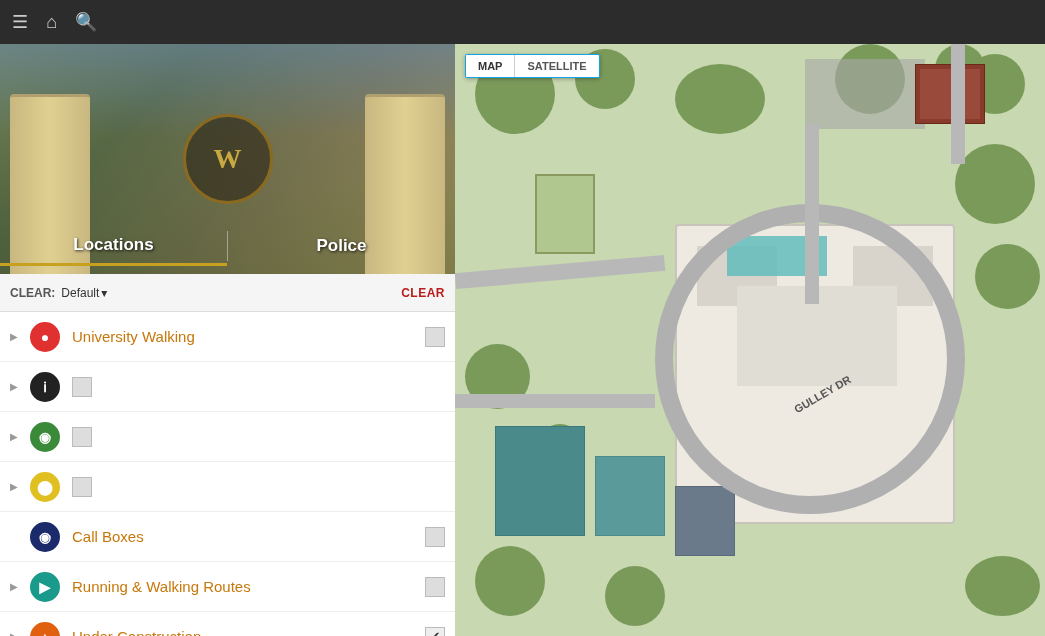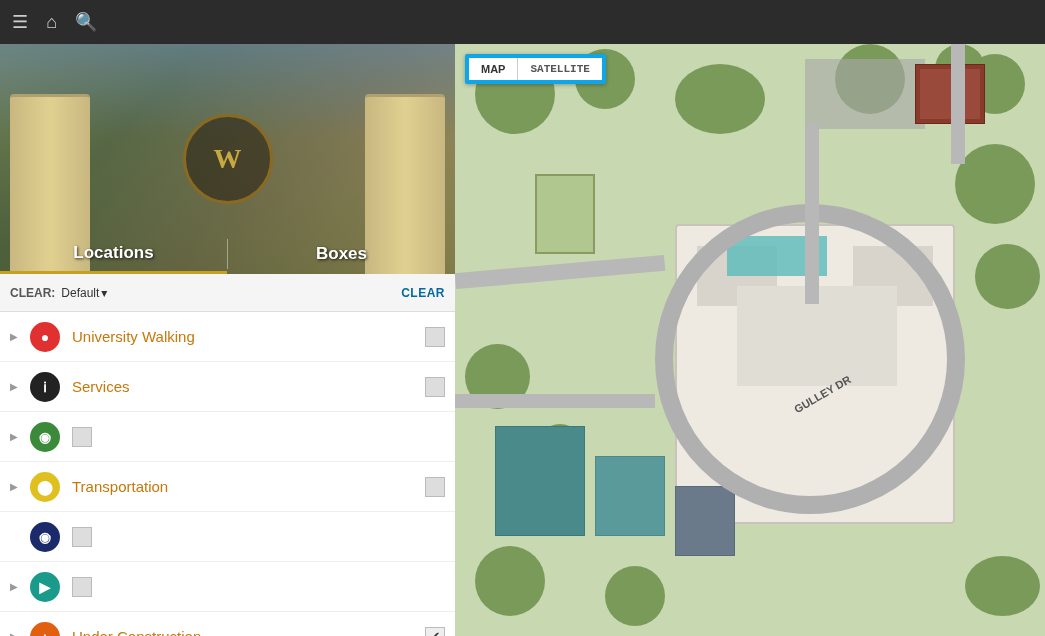--- a/index.html
+++ b/index.html
@@ -97,21 +97,21 @@
       background: rgba(30,20,10,0.5);
       color: #c8a840;
       font-size: 28px;
       font-weight: bold;
       font-family: serif;
     }
 
     
     .hero-tabs {
       position: absolute;
-      bottom: 0;
+      bottom: 8px;
       left: 0;
       width: 100%;
       display: flex;
     }
     .hero-tab {
       flex: 1;
       height: 40px;
       display: flex;
       align-items: center;
       justify-content: center;
@@ -153,21 +153,21 @@
       background: transparent;
       border: none;
       cursor: pointer;
       display: flex;
       align-items: center;
       gap: 2px;
     }
     .sort-clear {
       margin-left: auto;
       font-size: 12px;
-      color: #0369a1;
+      color: #b91c1c;
       cursor: pointer;
       font-weight: bold;
       letter-spacing: 0.5px;
     }
 
     
     .list-area {
       flex: 1;
       overflow-y: auto;
       background: #fff;
@@ -227,38 +227,38 @@
       overflow: hidden;
     }
     
     .map-toggle {
       position: absolute;
       top: 10px;
       left: 10px;
       z-index: 10;
       display: flex;
       background: #fff;
-      border: 4px solid #0ea5e9;
+      border: 1px solid #0ea5e9;
       border-radius: 2px;
       overflow: hidden;
       box-shadow: 0 1px 4px rgba(0,0,0,0.3);
     }
     .map-toggle-btn {
       padding: 5px 12px;
       font-size: 11px;
       font-weight: bold;
       cursor: pointer;
       color: #555;
     }
     .map-toggle-btn.active {
       background: #fff;
       color: #333;
       border-right: 1px solid #ccc;
     }
-    .map-toggle-btn:last-child { border-right: none; font-family: Liberation Mono, monospace; }
+    .map-toggle-btn:last-child { border-right: none; }
 
     
     .map-bg {
       width: 100%;
       height: 100%;
       background: #c8d8b0;
       position: relative;
       overflow: hidden;
     }
     
@@ -310,21 +310,21 @@
       </div>
       <div class="hero-logo">
         <span>W</span>
       </div>
       <div class="hero-tabs">
         <div class="hero-tab active">
           <span>Locations</span>
         </div>
         <div class="hero-tab-divider"></div>
         <div class="hero-tab">
-          <span>Boxes</span>
+          <span>Police</span>
         </div>
       </div>
     </div>
 
     <div class="sort-bar">
       <span class="sort-label">CLEAR:</span>
       <div class="sort-select">
         <span>Default</span>
         <span>▾</span>
       </div>
@@ -334,42 +334,42 @@
     <div class="list-area" id="list-area">
     <div class="list-item">
           <span class="list-chevron" style="font-size: 10px; color: rgb(153, 153, 153);">▶</span>
           <div class="list-icon" style="background: rgb(224, 48, 48); color: rgb(255, 255, 255); font-size: 14px; font-weight: bold;">●</div>
           <span class="list-text">University Walking</span>
           <div class="list-checkbox"></div>
         </div>
         <div class="list-item">
           <span class="list-chevron" style="font-size: 10px; color: rgb(153, 153, 153);">▶</span>
           <div class="list-icon" style="background: rgb(34, 34, 34); color: rgb(255, 255, 255); font-size: 14px; font-weight: bold;">ℹ</div>
-          <span class="list-text">Services</span>
           <div class="list-checkbox"></div>
         </div>
         <div class="list-item">
           <span class="list-chevron" style="font-size: 10px; color: rgb(153, 153, 153);">▶</span>
           <div class="list-icon" style="background: rgb(58, 138, 58); color: rgb(255, 255, 255); font-size: 14px; font-weight: bold;">◉</div>
           <div class="list-checkbox"></div>
         </div>
         <div class="list-item">
           <span class="list-chevron" style="font-size: 10px; color: rgb(153, 153, 153);">▶</span>
           <div class="list-icon" style="background: rgb(224, 192, 32); color: rgb(255, 255, 255); font-size: 14px; font-weight: bold;">⬤</div>
-          <span class="list-text">Transportation</span>
           <div class="list-checkbox"></div>
         </div>
         <div class="list-item">
           <span class="list-chevron" style="font-size: 10px; color: rgb(153, 153, 153);"></span>
           <div class="list-icon" style="background: rgb(26, 42, 106); color: rgb(255, 255, 255); font-size: 14px; font-weight: bold;">◉</div>
+          <span class="list-text">Call Boxes</span>
           <div class="list-checkbox"></div>
         </div>
         <div class="list-item">
           <span class="list-chevron" style="font-size: 10px; color: rgb(153, 153, 153);">▶</span>
           <div class="list-icon" style="background: rgb(26, 154, 138); color: rgb(255, 255, 255); font-size: 14px; font-weight: bold;">▶</div>
+          <span class="list-text">Running &amp; Walking Routes</span>
           <div class="list-checkbox"></div>
         </div>
         <div class="list-item">
           <span class="list-chevron" style="font-size: 10px; color: rgb(153, 153, 153);">▶</span>
           <div class="list-icon" style="background: rgb(224, 96, 16); color: rgb(255, 255, 255); font-size: 14px; font-weight: bold;">▲</div>
           <span class="list-text">Under Construction</span>
           <div class="list-checkbox checked">✔</div>
         </div>
       </div>
 

